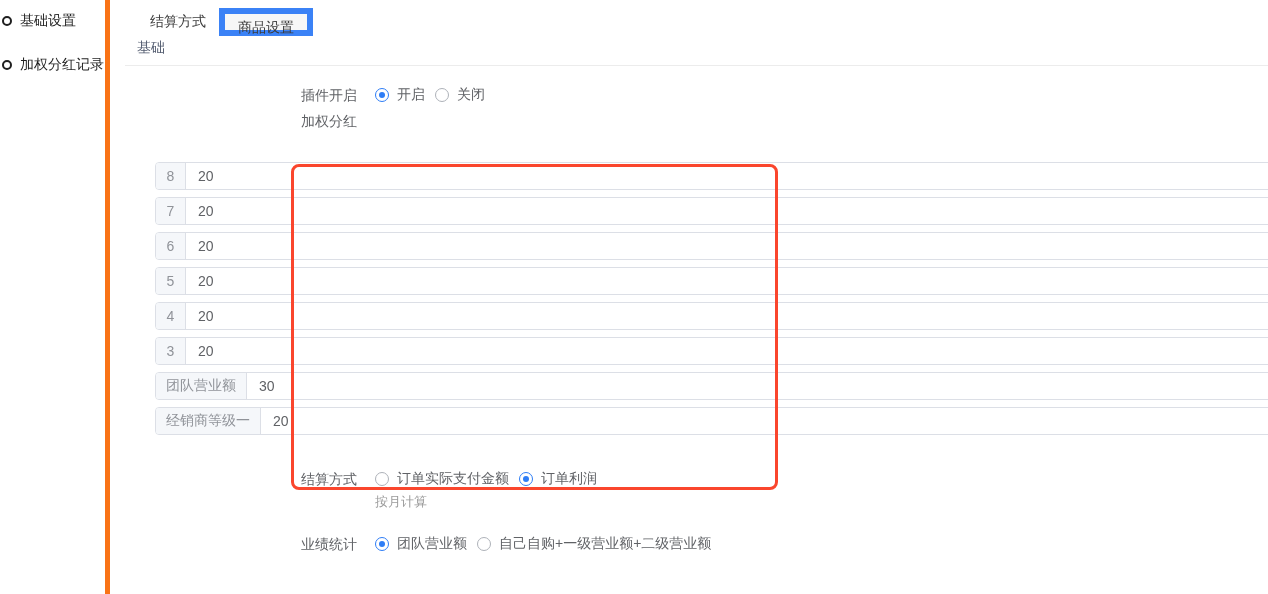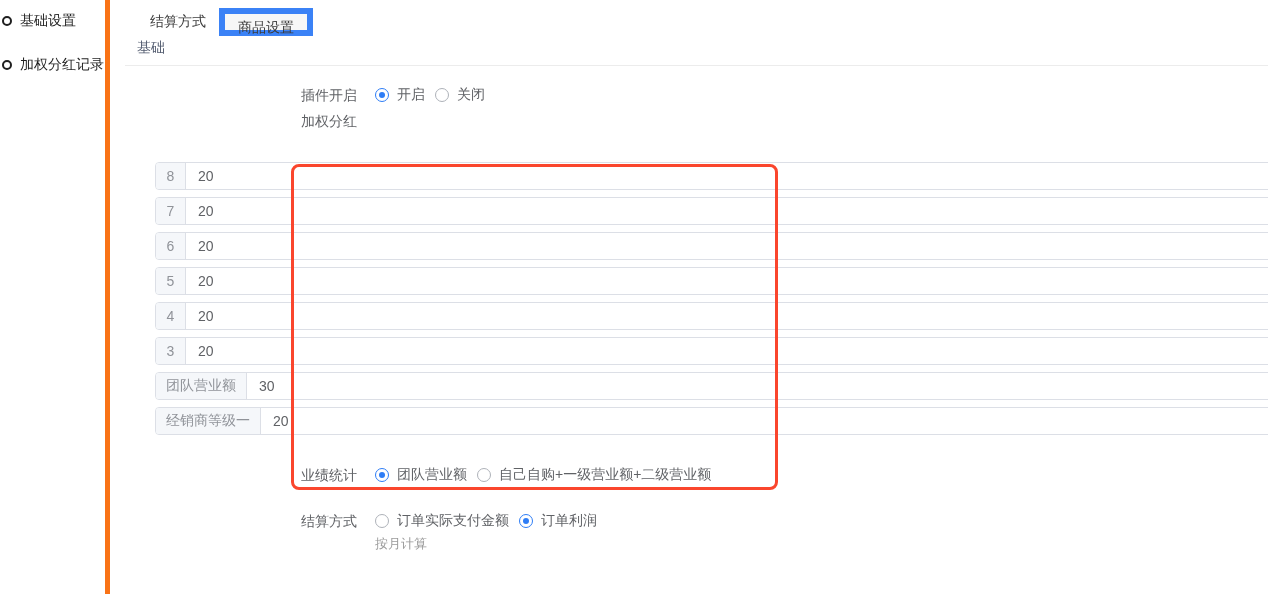--- a/index.html
+++ b/index.html
@@ -175,46 +175,46 @@
         <div class="level-value">30</div>
       </div>
       <div class="level-row">
         <div class="level-prepend">经销商等级一</div>
         <div class="level-value">20</div>
       </div>
 
     </div>
   </div>
 
-  <div class="form-row row-perf">
-    <div class="form-label">业绩统计</div>
-    <div class="form-control radio-group">
-      <span class="radio-option">
-        <span class="radio selected"></span>
-        <span>团队营业额</span>
-      </span>
-      <span class="radio-option">
-        <span class="radio"></span>
-        <span>自己自购+一级营业额+二级营业额</span>
-      </span>
-    </div>
-  </div>
-
   <div class="form-row row-settle">
     <div class="form-label">结算方式</div>
     <div class="form-control">
       <div class="radio-group">
         <span class="radio-option">
           <span class="radio"></span>
           <span>订单实际支付金额</span>
         </span>
         <span class="radio-option">
           <span class="radio selected"></span>
           <span>订单利润</span>
         </span>
       </div>
       <div class="form-note">按月计算</div>
     </div>
   </div>
 
+  <div class="form-row row-perf">
+    <div class="form-label">业绩统计</div>
+    <div class="form-control radio-group">
+      <span class="radio-option">
+        <span class="radio selected"></span>
+        <span>团队营业额</span>
+      </span>
+      <span class="radio-option">
+        <span class="radio"></span>
+        <span>自己自购+一级营业额+二级营业额</span>
+      </span>
+    </div>
+  </div>
+
 </div>
 
 <div class="annotation-box" style="border-color: rgb(250, 70, 45);"></div>
 
 </body></html>

